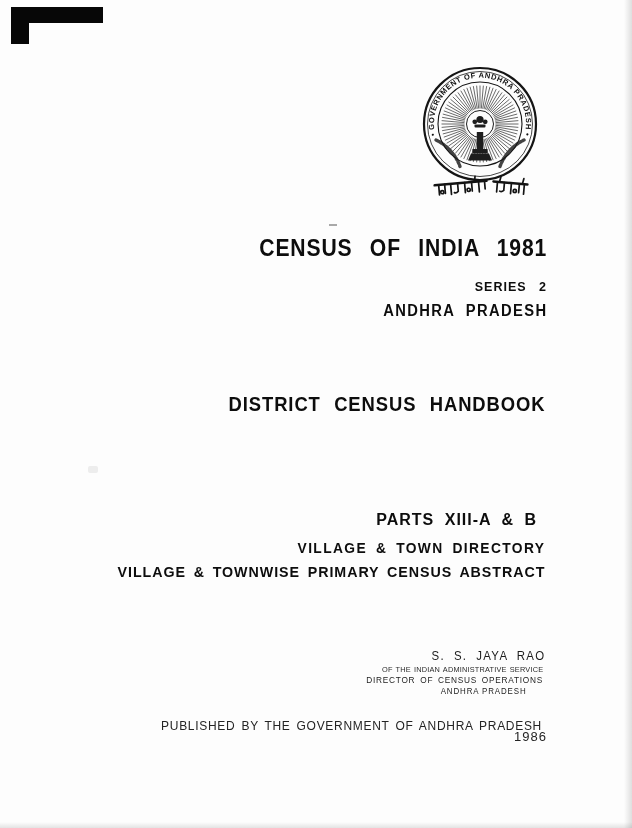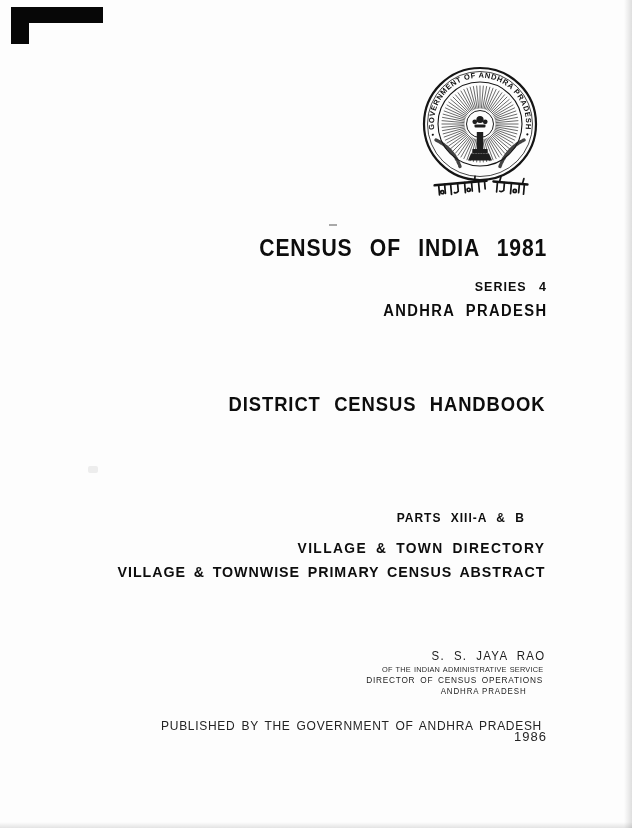--- a/index.html
+++ b/index.html
@@ -24,21 +24,21 @@
   .ring-text{font-family:"Liberation Sans",sans-serif;font-size:7.5px;font-weight:bold;letter-spacing:.6px;fill:#101010;}
   .seal-stroke{fill:none;stroke:#151515;}
   .glyphline{stroke:#141414;fill:none;stroke-linecap:round;}
   
   .h{font-weight:bold;color:#0d0d0d;}
   #census-title{top:234px;right:85px;font-size:24px;letter-spacing:1px;word-spacing:12px;transform:scaleX(.88);}
   #series-label{top:280px;right:85px;font-size:12.5px;letter-spacing:1px;word-spacing:8px;}
   #state-title{top:302px;right:85px;font-size:16px;letter-spacing:1.5px;word-spacing:6px;transform:scaleX(.92);}
   #handbook-title{top:393px;right:87px;font-size:20px;letter-spacing:1px;word-spacing:8px;transform:scaleX(.92);}
   #district-name{top:424px;right:89px;font-size:19px;letter-spacing:3.5px;}
-  #parts-label{top:511px;right:107px;font-size:12px;letter-spacing:1px;word-spacing:5px;}
+  #parts-label{top:511px;right:95px;font-size:16px;letter-spacing:1px;word-spacing:5px;}
   #vtd-line{top:539px;right:87px;font-size:15px;letter-spacing:1.5px;word-spacing:4px;transform:scaleX(.92);}
   #vtpca-line{top:563px;right:87px;font-size:15px;letter-spacing:1px;word-spacing:3px;transform:scaleX(.95);}
   
   #author-name{top:648px;right:87px;font-size:13px;color:#1c1c1c;letter-spacing:1.5px;word-spacing:5px;transform:scaleX(.88);}
   #author-service{top:665px;right:89px;font-size:8px;color:#2a2a2a;letter-spacing:.2px;word-spacing:1px;transform:scaleX(.92);}
   #author-designation{top:675px;right:89px;font-size:9px;color:#222;letter-spacing:.8px;word-spacing:2px;transform:scaleX(.92);}
   #author-state{top:686px;right:105px;font-size:9px;color:#222;letter-spacing:1px;transform:scaleX(.88);}
   
   #publisher-line{top:719px;right:90px;font-size:12px;color:#242424;letter-spacing:.7px;word-spacing:2px;text-align:right;}
   #imprint-year{top:729px;right:85px;font-size:13px;color:#242424;letter-spacing:1px;}
@@ -182,21 +182,21 @@
             <circle cx="100" cy="126.5" r="1.6" fill="none"></circle>
             <path d="M85,113.5 L84,119"></path>
               <path d="M108,113.5 L107,119"></path>
           </g>
         </g>
       </g>
     </svg>
   </div>
 
   <div id="census-title" class="abs r h">CENSUS OF INDIA 1981</div>
-  <div id="series-label" class="abs r h">SERIES 4</div>
+  <div id="series-label" class="abs r h">SERIES 2</div>
   <div id="state-title" class="abs r h">ANDHRA PRADESH</div>
 
   <div id="handbook-title" class="abs r h">DISTRICT CENSUS HANDBOOK</div>
 
   <div id="parts-label" class="abs r h">PARTS XIII-A &amp; B</div>
   <div id="vtd-line" class="abs r h">VILLAGE &amp; TOWN DIRECTORY</div>
   <div id="vtpca-line" class="abs r h">VILLAGE &amp; TOWNWISE PRIMARY CENSUS ABSTRACT</div>
 
   <div id="author-name" class="abs r">S. S. JAYA RAO</div>
   <div id="author-service" class="abs r">OF THE INDIAN ADMINISTRATIVE SERVICE</div>

